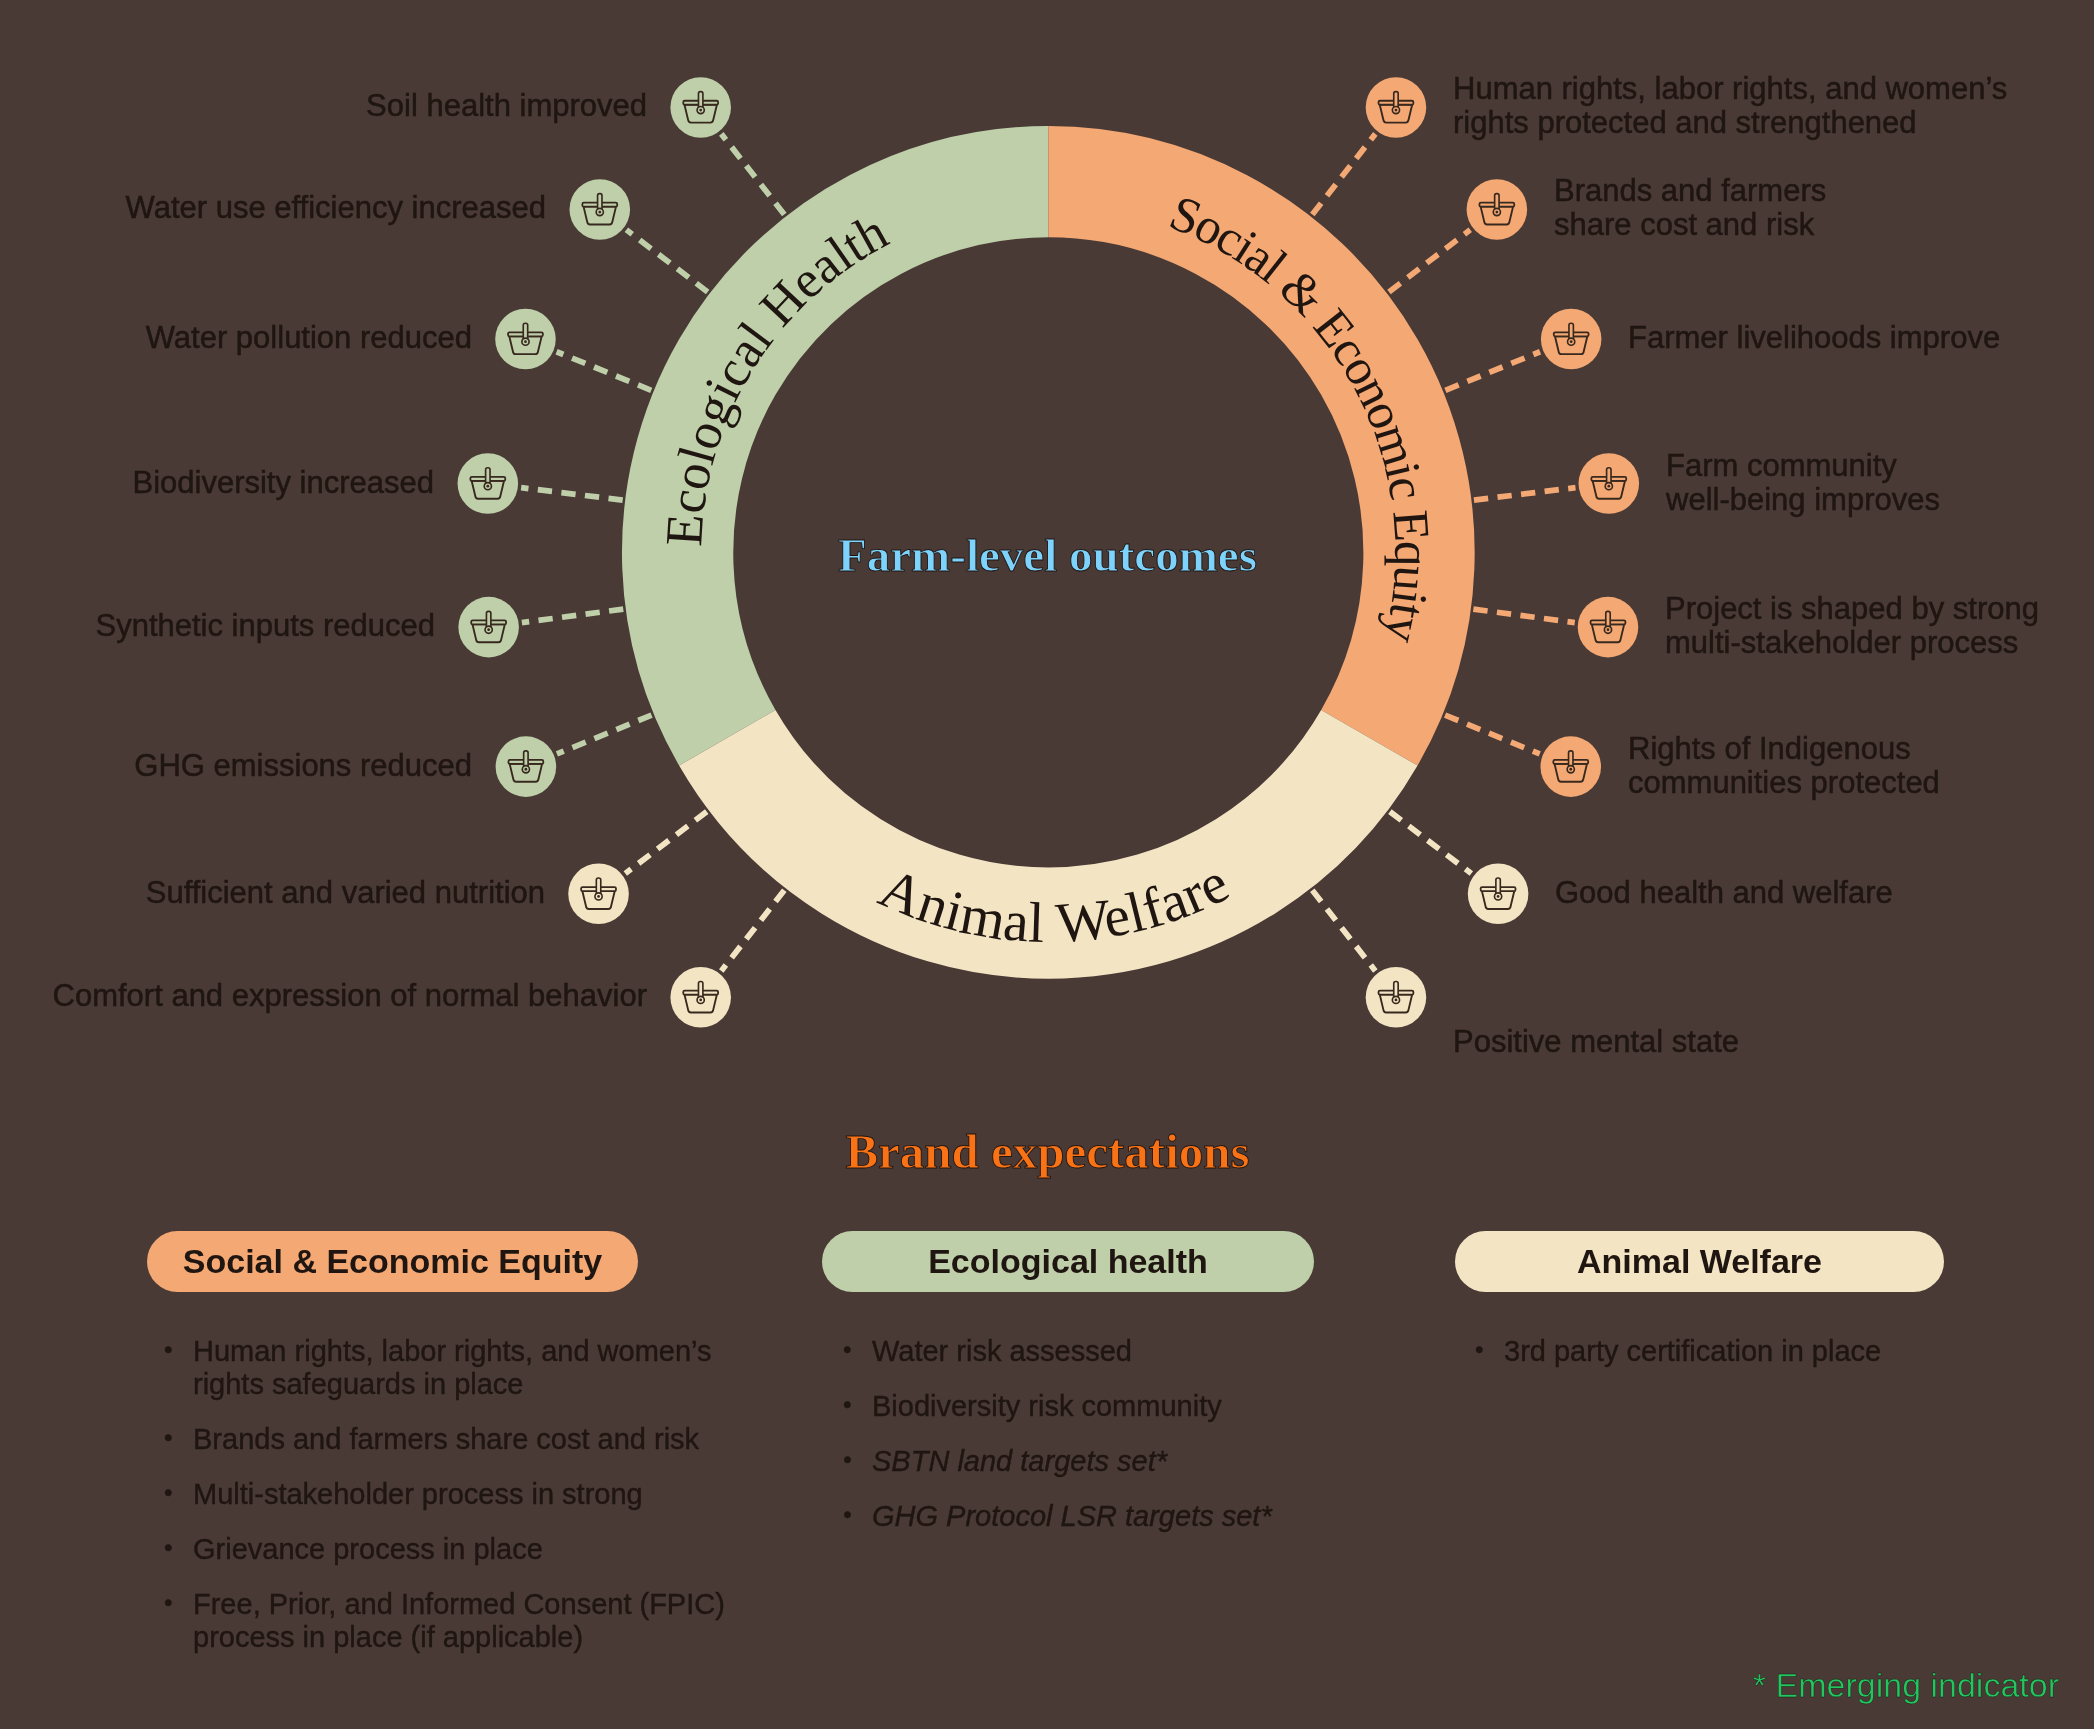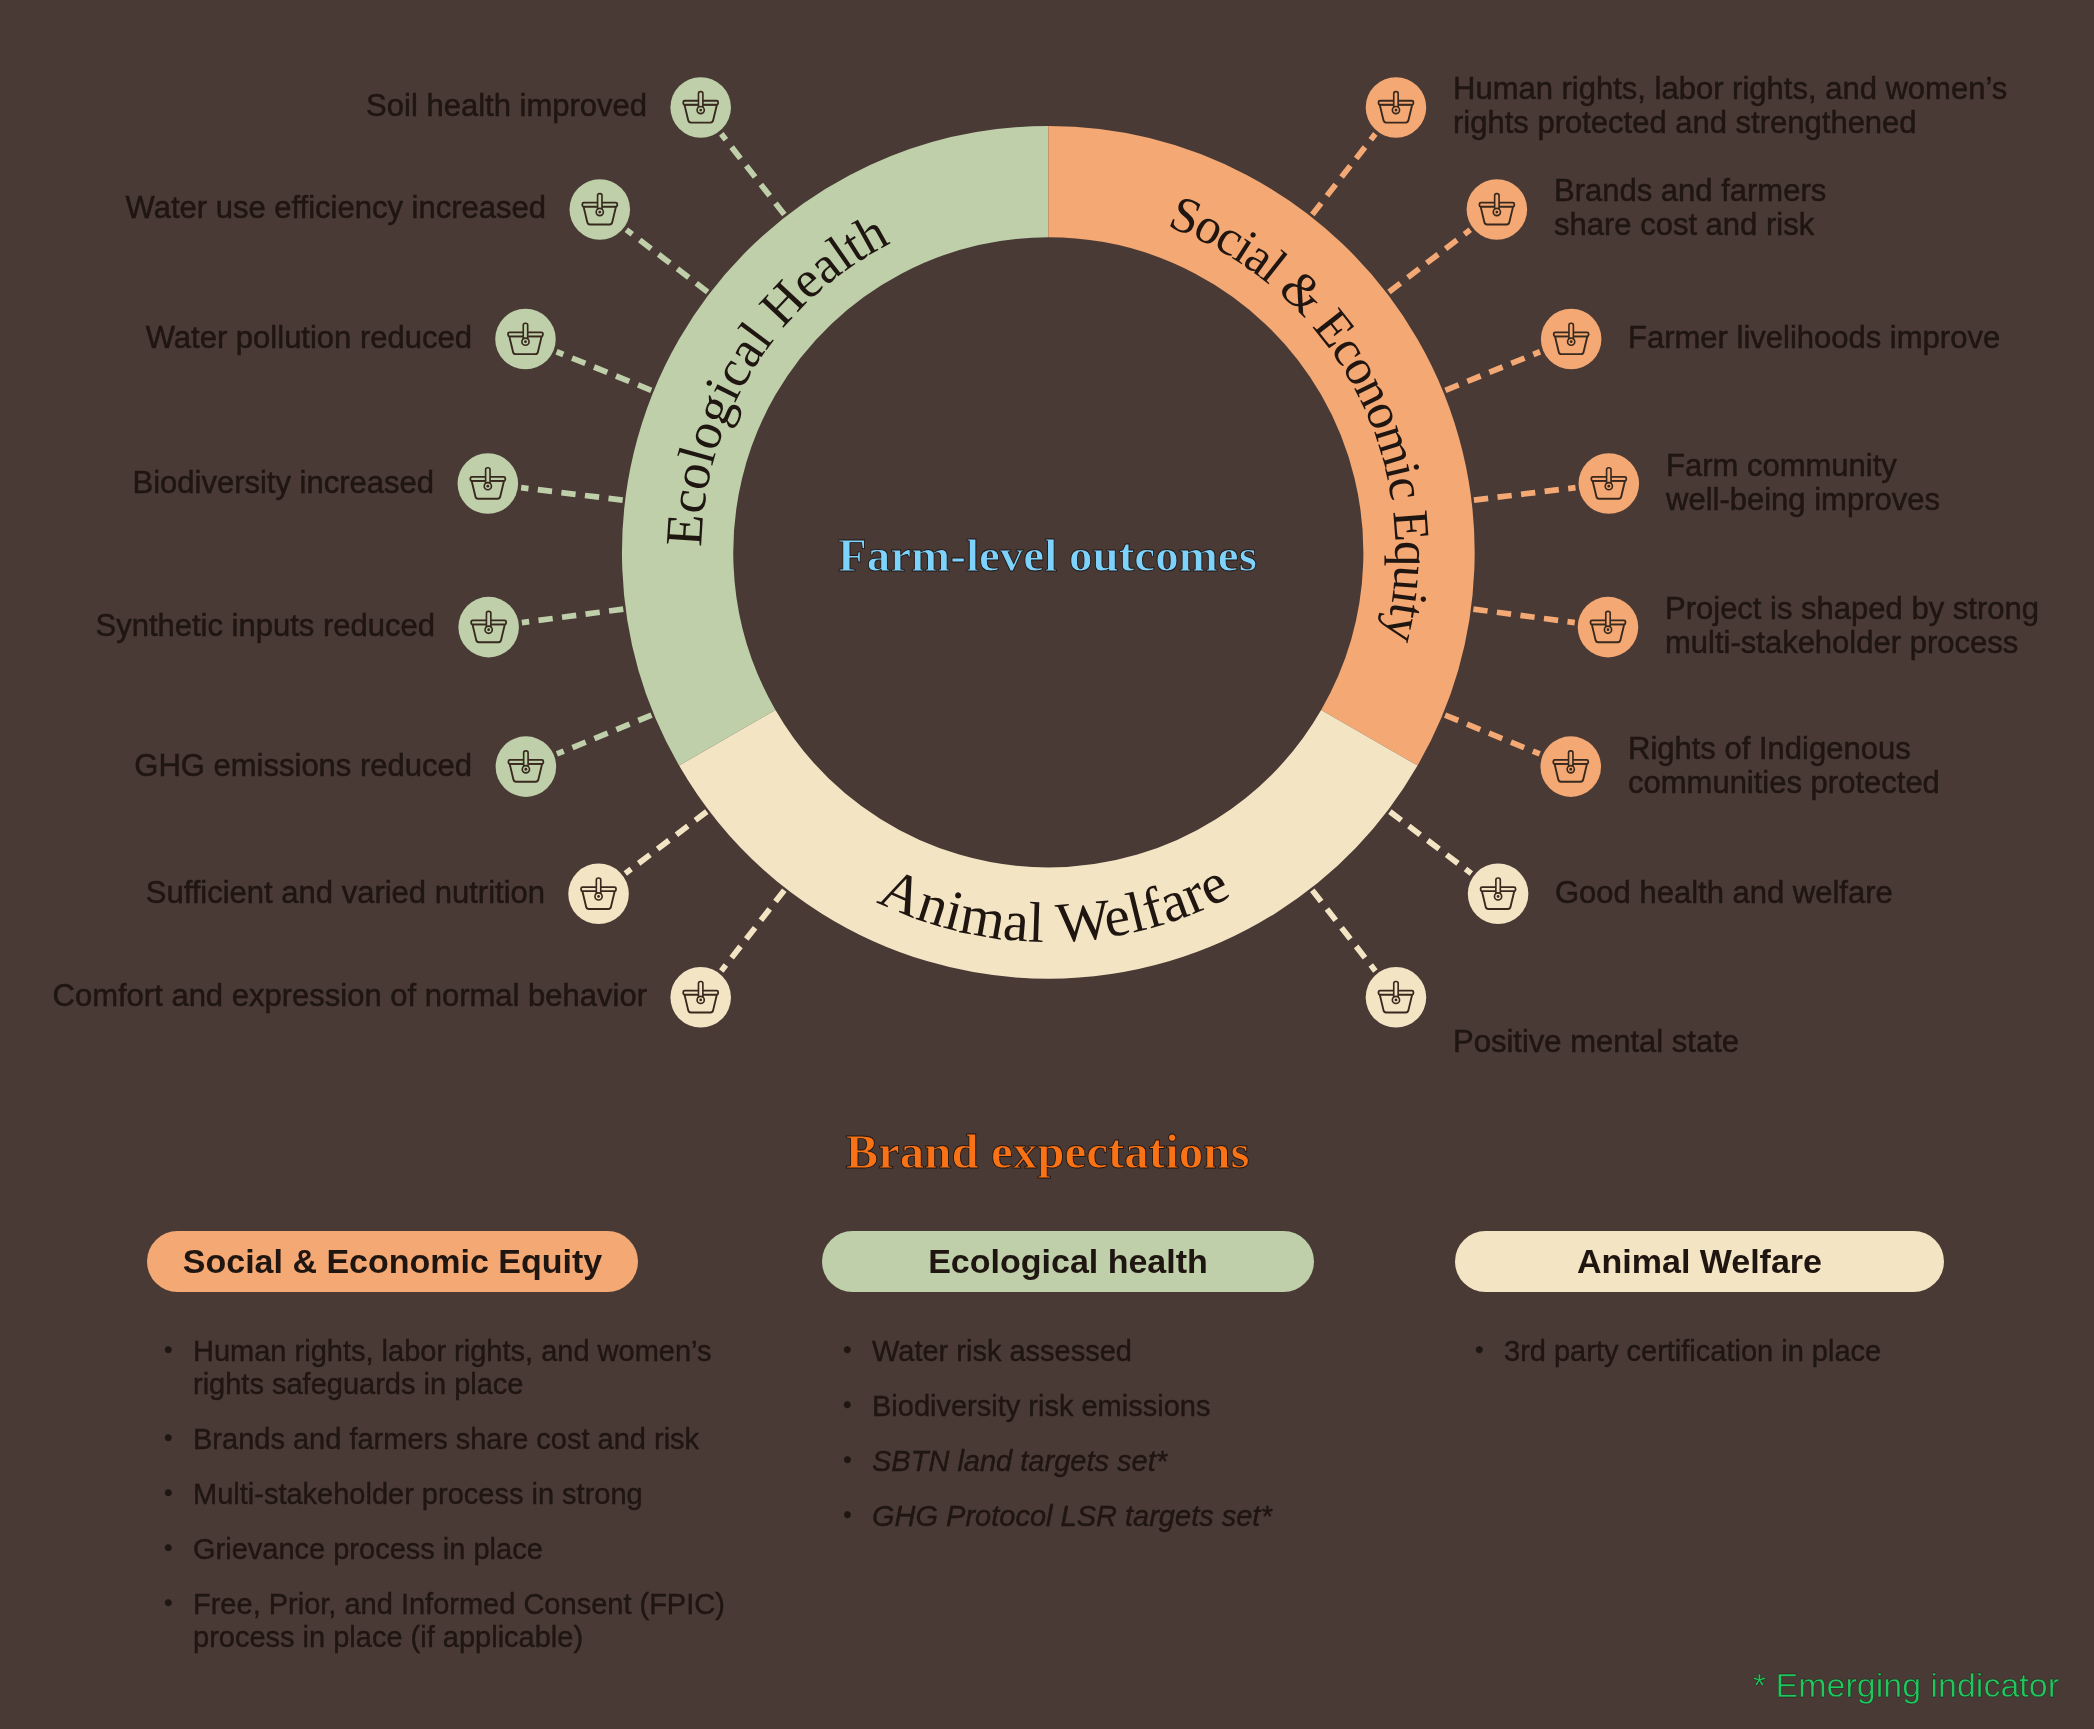--- a/index.html
+++ b/index.html
@@ -250,21 +250,21 @@
       <li>Multi-stakeholder process in strong</li>
       <li>Grievance process in place</li>
       <li>Free, Prior, and Informed Consent (FPIC)
 process in place (if applicable)</li>
     </ul>
   <div class="pill" style="left: 822px; width: 492px; background: rgb(190, 207, 169);">
     <span>Ecological health</span>
   </div>
   <ul class="blist" style="left:843px; width:573px;">
       <li>Water risk assessed</li>
-      <li>Biodiversity risk emissions</li>
+      <li>Biodiversity risk community</li>
       <li class="it">SBTN land targets set*</li>
       <li class="it">GHG Protocol LSR targets set*</li>
     </ul>
   <div class="pill" style="left: 1455px; width: 489px; background: rgb(243, 229, 196);">
     <span>Animal Welfare</span>
   </div>
   <ul class="blist" style="left:1475px; width:573px;">
       <li>3rd party certification in place</li>
     </ul>
   <div class="footnote">* Emerging indicator</div>

